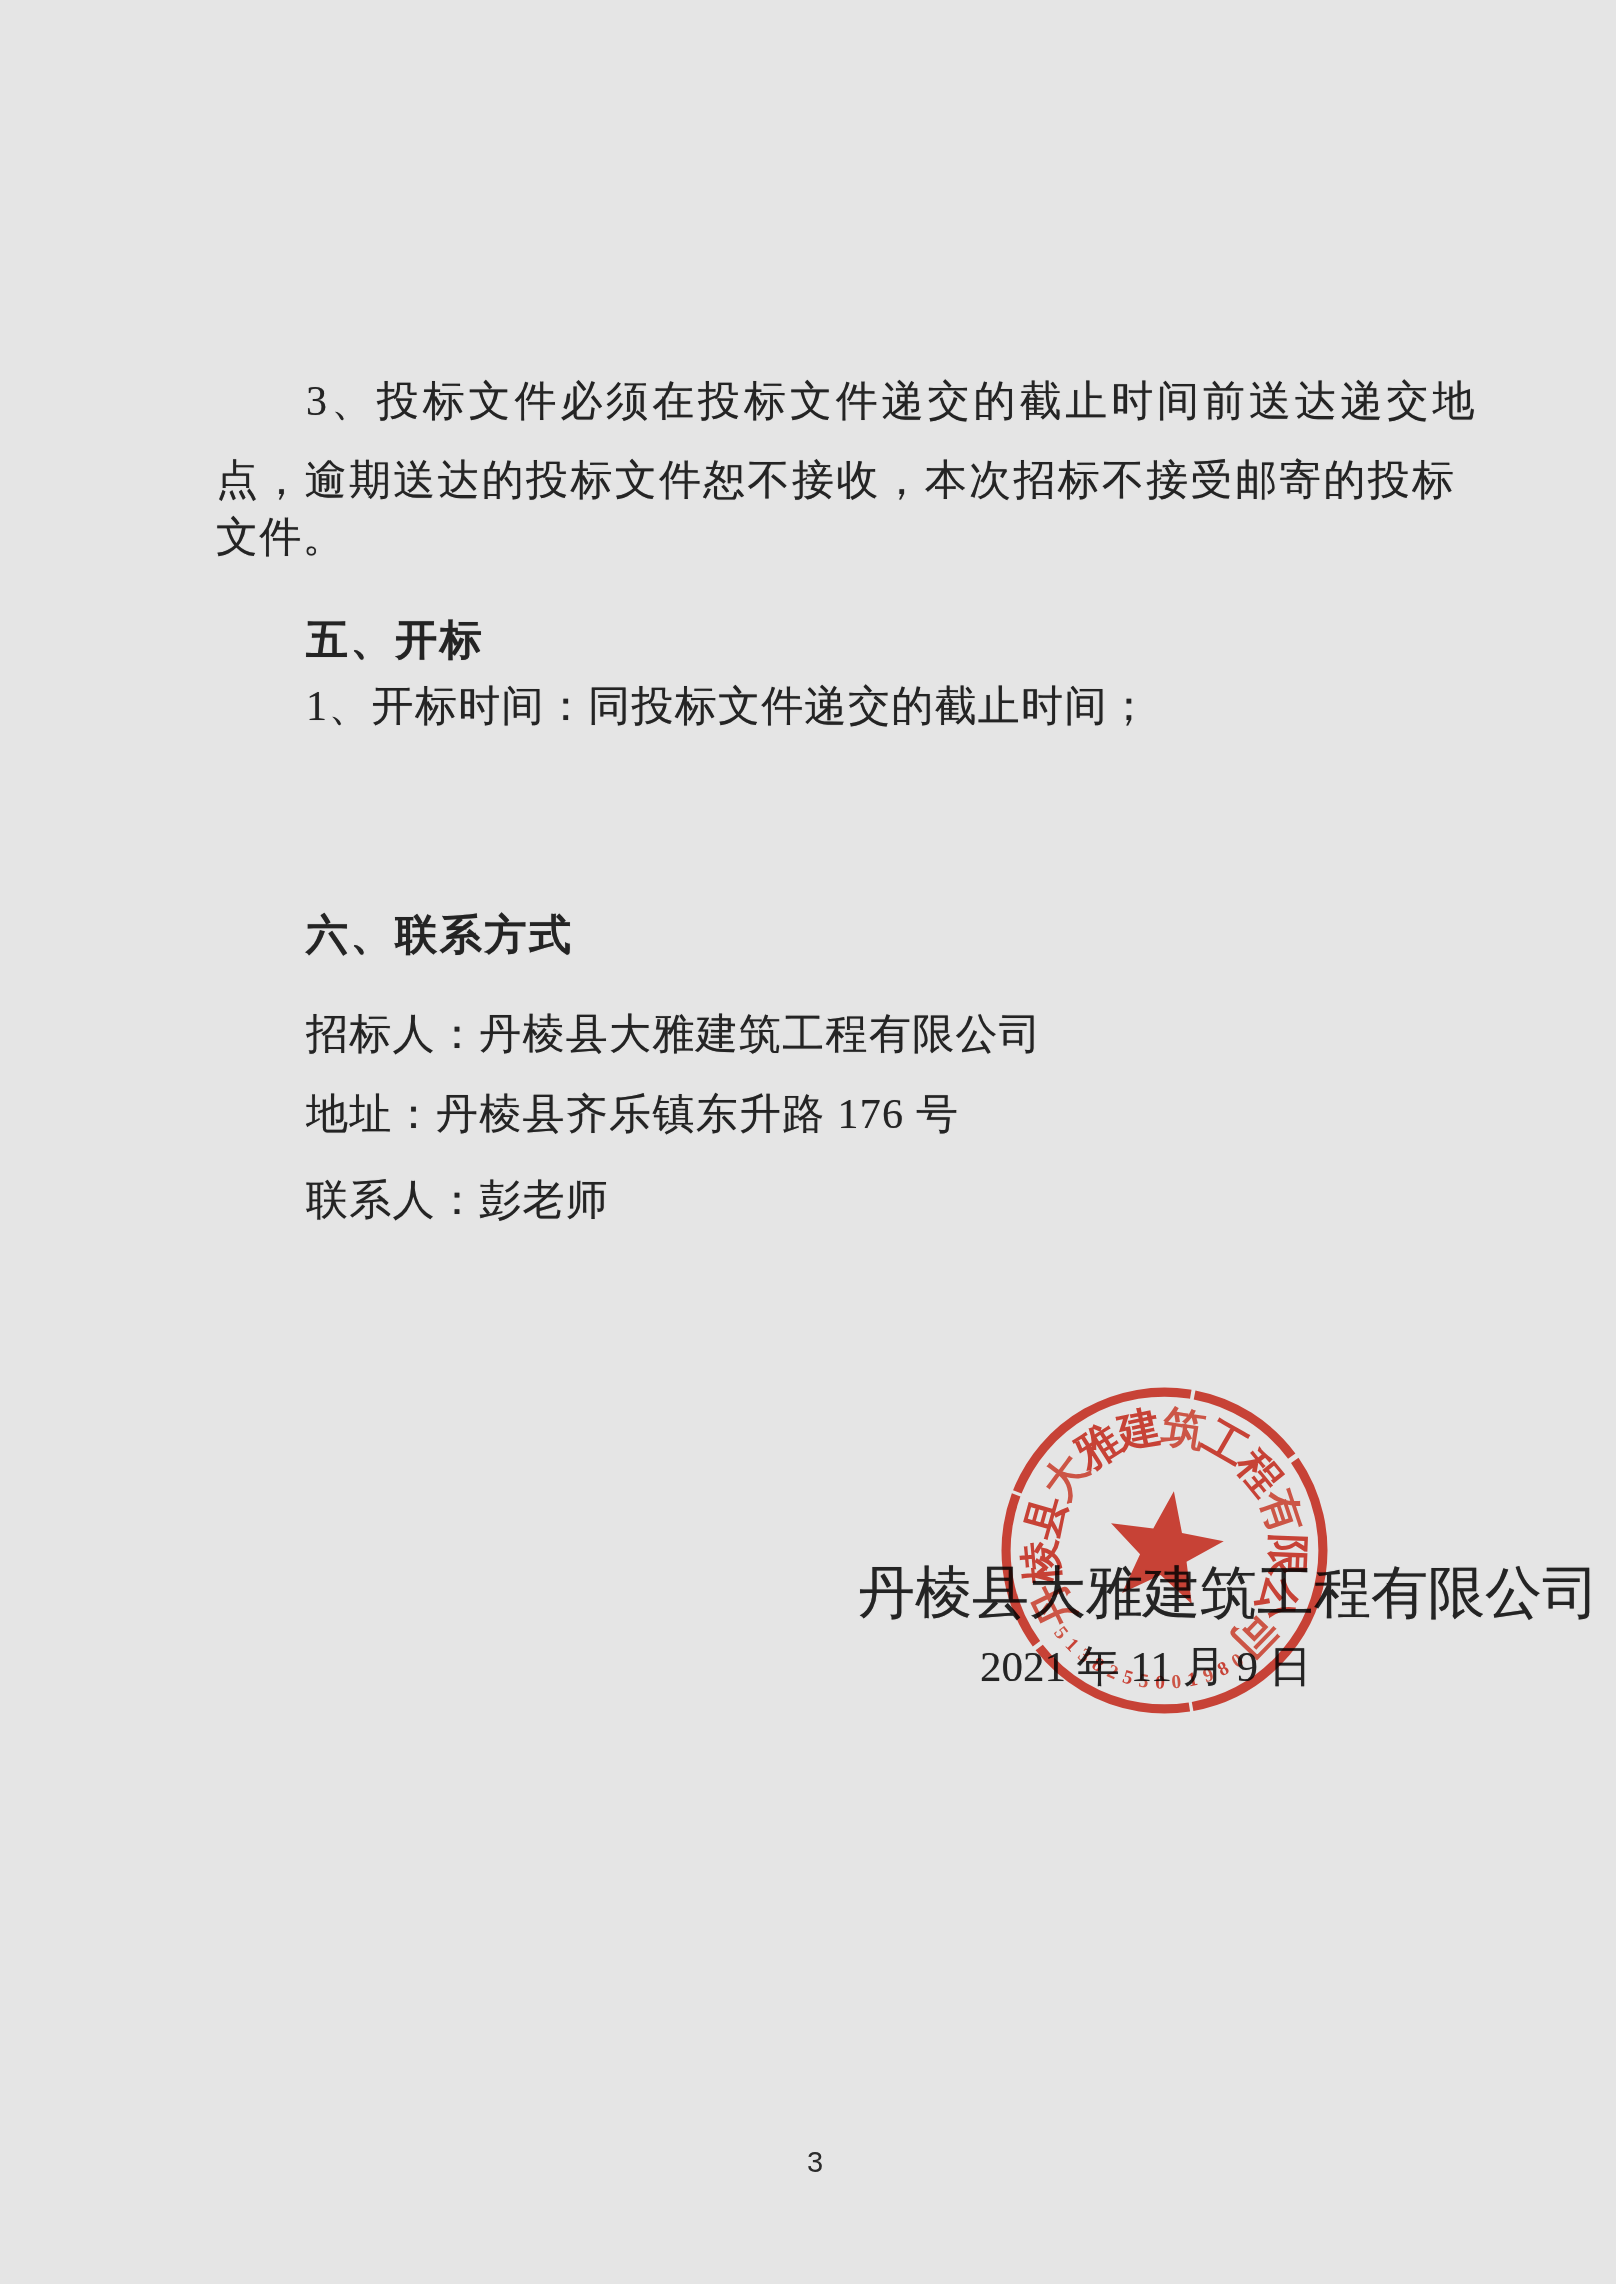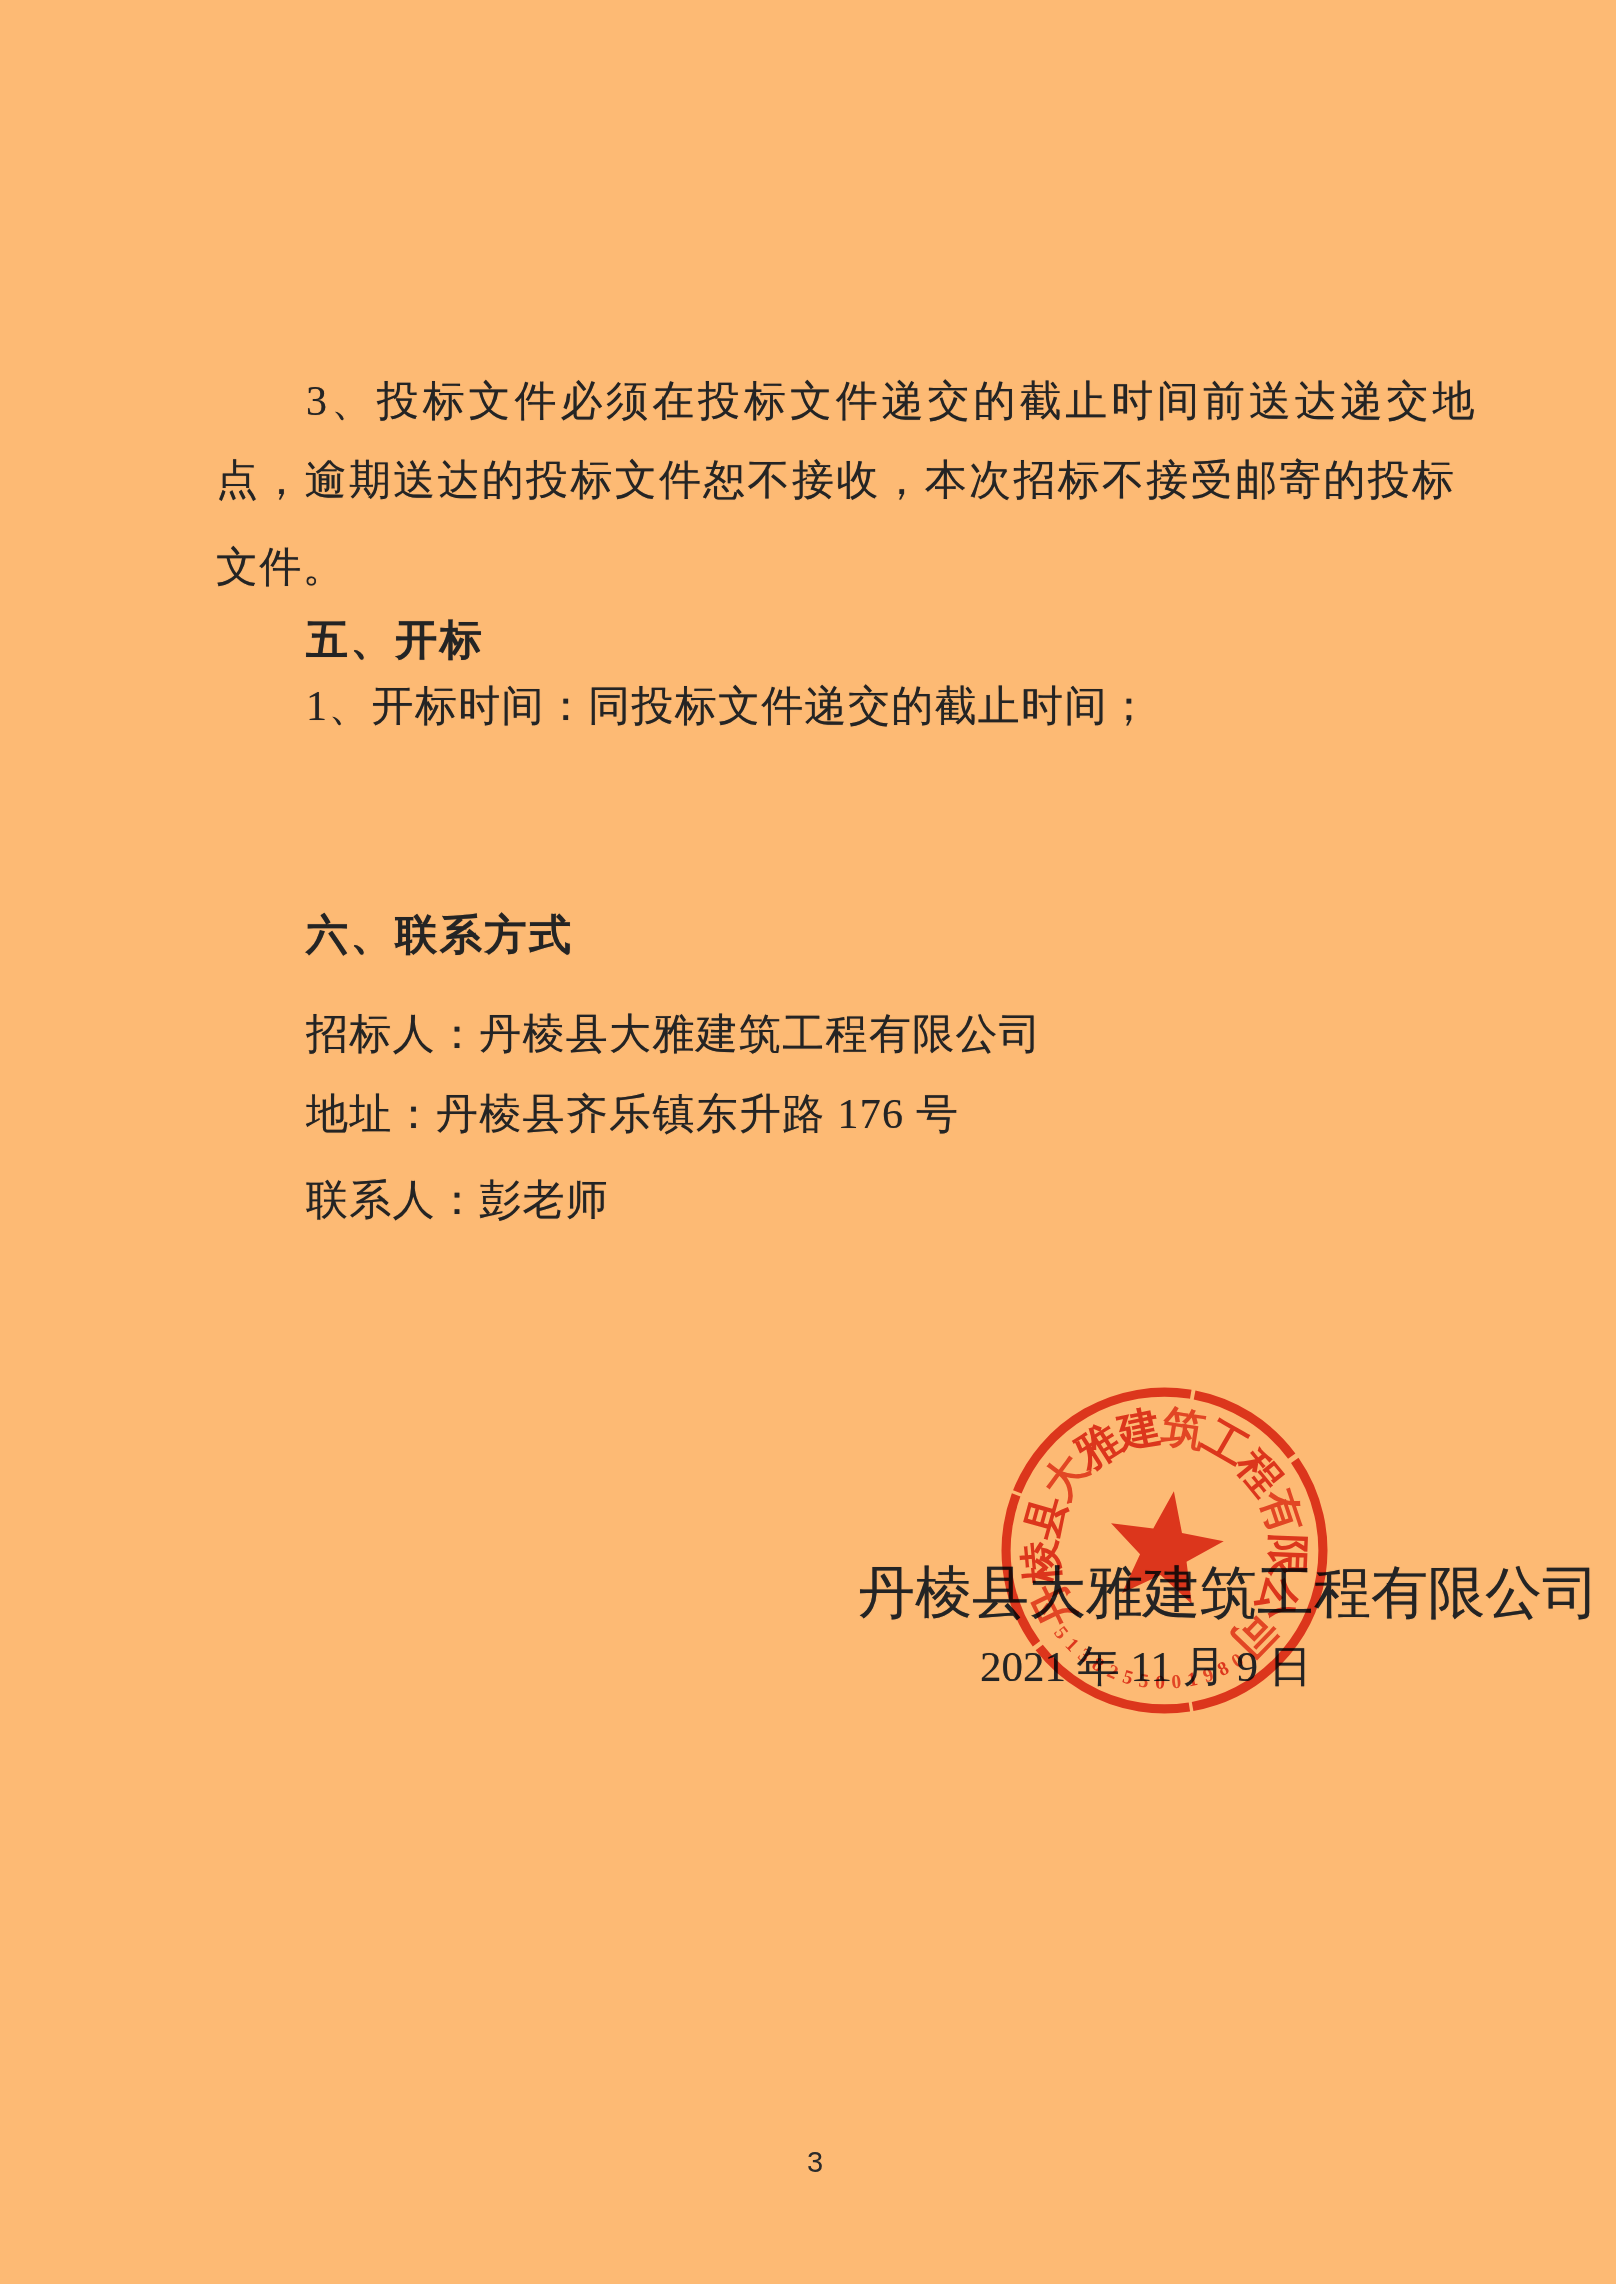--- a/index.html
+++ b/index.html
@@ -1,20 +1,20 @@
 <!DOCTYPE html>
 <html style="font-size:10.4px"><head>
 <meta charset="utf-8">
 <style>
   html,body{margin:0;padding:0;}
   body{
     width:1617px;height:2284px;background:#ffffff;position:relative;overflow:hidden;
     font-family:"Liberation Serif","DejaVu Serif",serif;
   }
-  .page{position:absolute;inset:0;background:#fdba74;}
+  .page{position:absolute;inset:0;background:#e5e5e5;}
   .line{
     position:absolute;white-space:nowrap;color:#242424;font-size:42px;line-height:1;
     letter-spacing:1.3px;text-shadow:0 0 0.7px rgba(40,40,40,.55);
   }
   .indent{left:306px;}
   .margin{left:216px;}
   .ls6{letter-spacing:3.9px;}
   .ls3{letter-spacing:2.3px;}
   .heading{font-weight:bold;letter-spacing:2.6px;}
   .sig-company{
@@ -35,21 +35,21 @@
   }
   .seal text{font-family:"Liberation Serif","DejaVu Serif",serif;}
 </style>
 </head>
 <body>
 
 <div class="page">
 
   <p class="line indent ls6" style="top:338px">3、投标文件必须在投标文件递交的截止时间前送达递交地</p>
   <p class="line margin ls3" style="top:417px">点，逾期送达的投标文件恕不接收，本次招标不接受邮寄的投标</p>
-  <p class="line margin" style="top:504px">文件。</p>
+  <p class="line margin" style="top:474px">文件。</p>
 
   <p class="line indent heading" style="top:577px">五、开标</p>
   <p class="line indent" style="top:643px">1、开标时间：同投标文件递交的截止时间；</p>
 
   <p class="line indent heading" style="top:872px">六、联系方式</p>
   <p class="line indent" style="top:971px">招标人：丹棱县大雅建筑工程有限公司</p>
   <p class="line indent" style="top:1051px">地址：丹棱县齐乐镇东升路 176 号</p>
   <p class="line indent" style="top:1137px">联系人：彭老师</p>
 
   <div class="sig-company">丹棱县大雅建筑工程有限公司</div>

